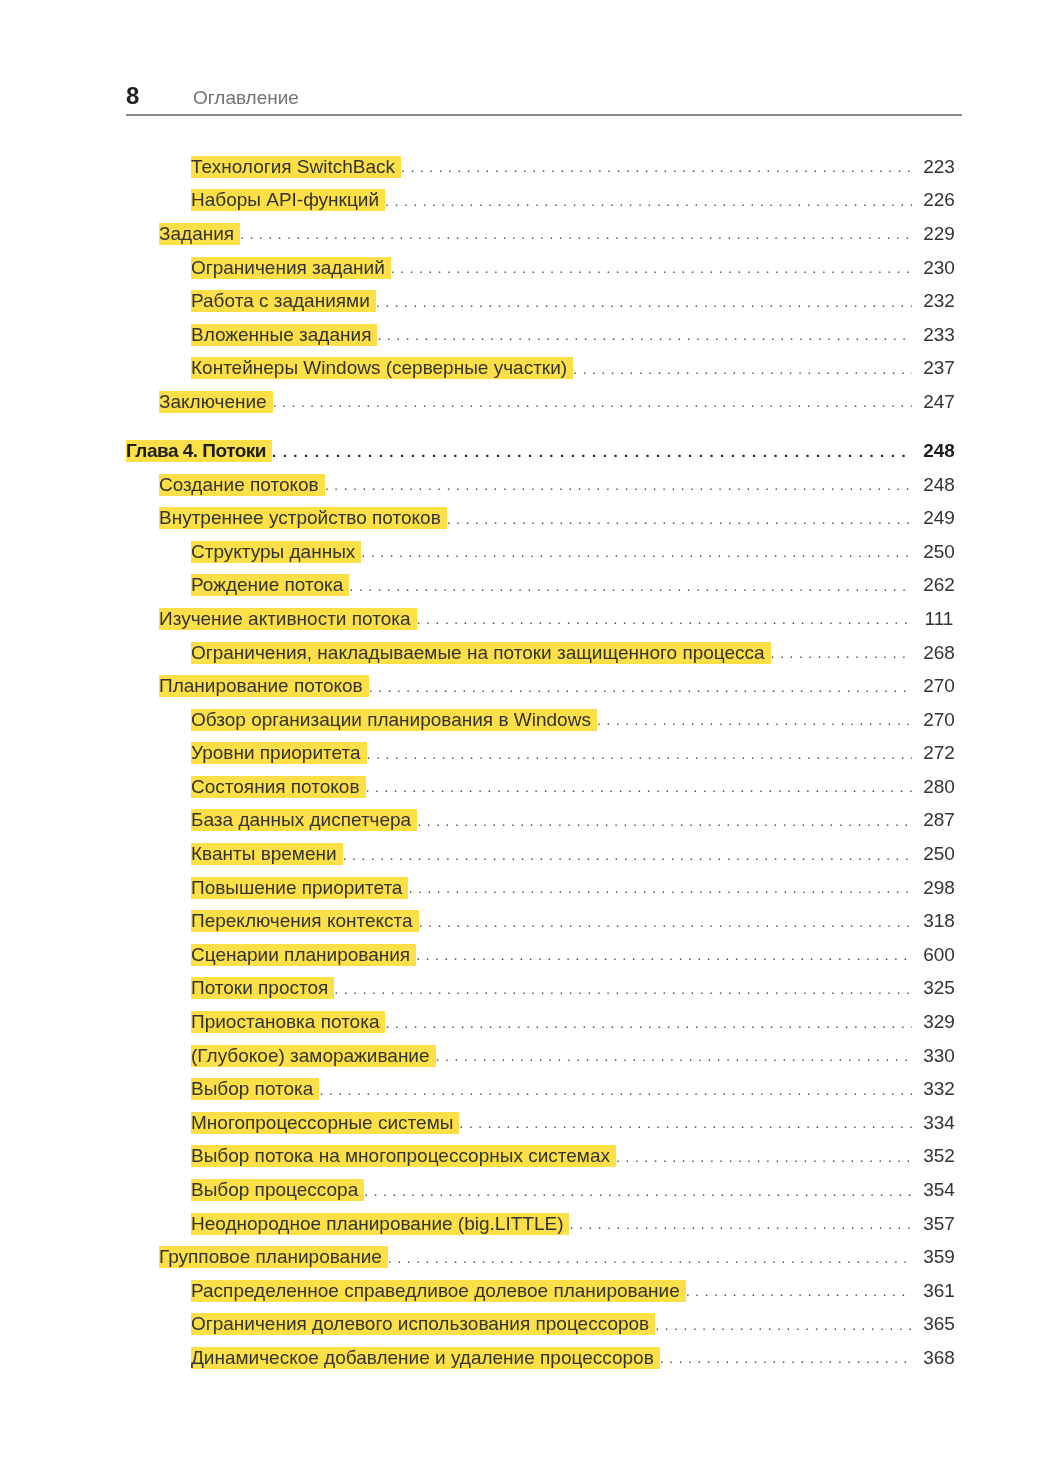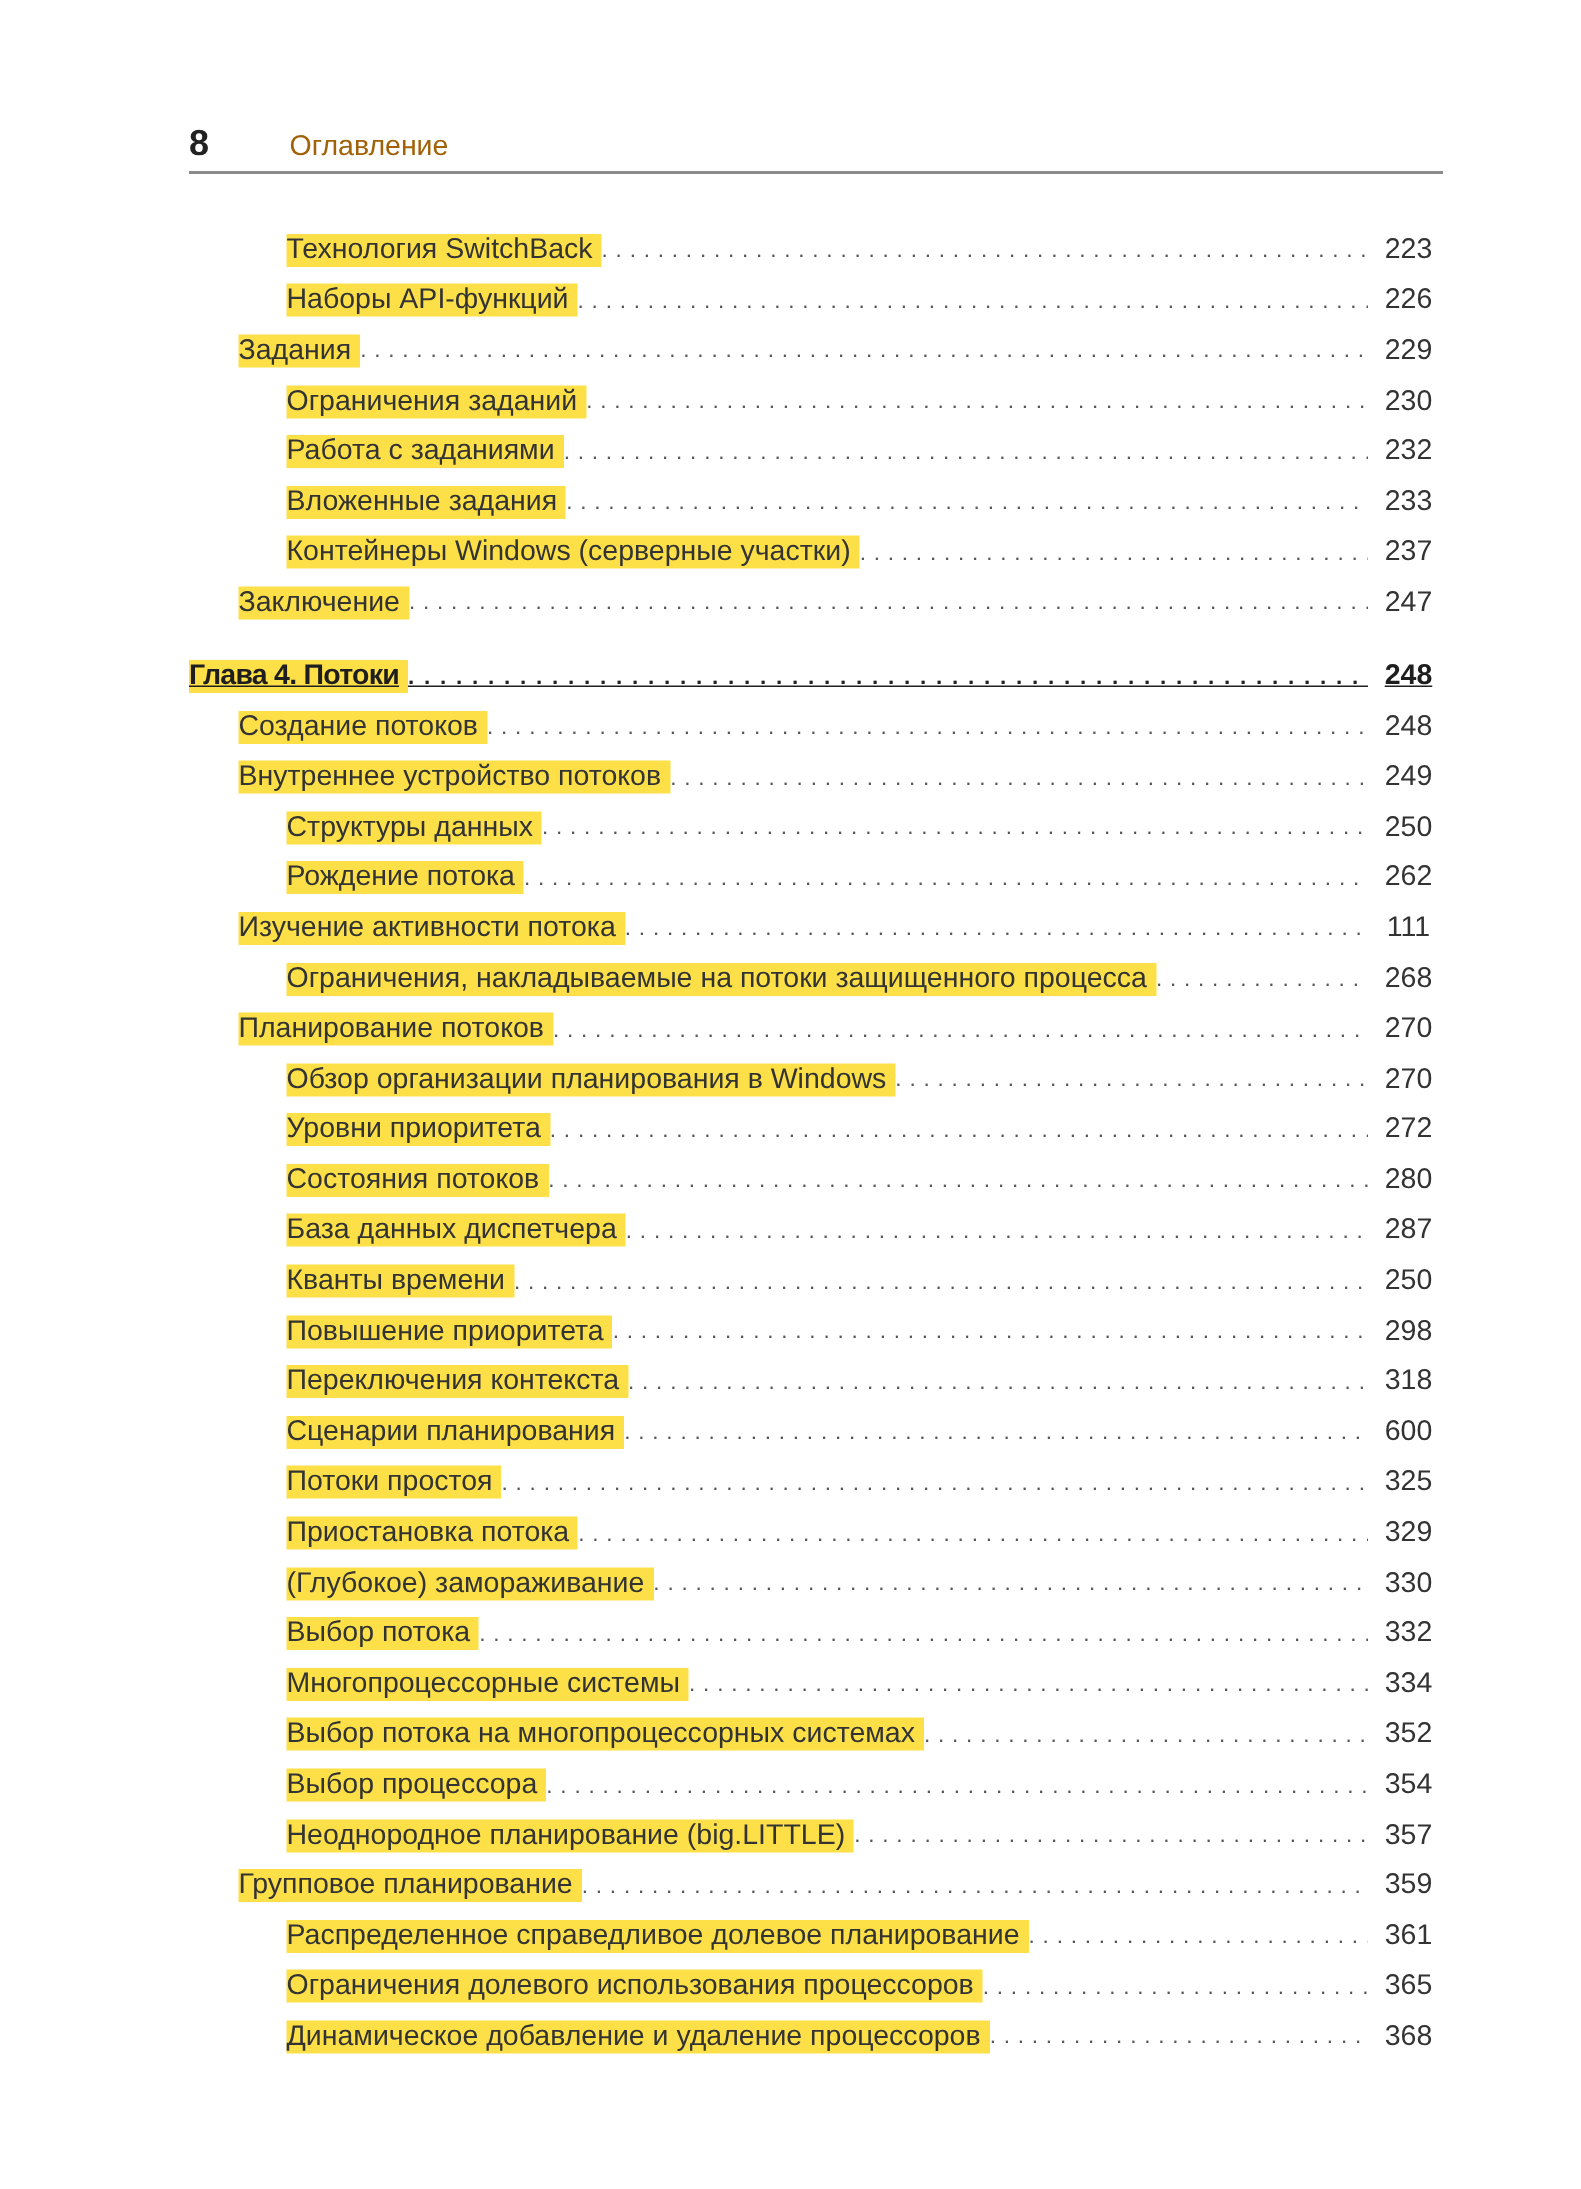--- a/index.html
+++ b/index.html
@@ -1,29 +1,29 @@
 <!DOCTYPE html>
 <html><head>
   <meta charset="utf-8">
   <style>
     html, body { margin: 0; padding: 0; background: #ffffff; }
     body { width: 1054px; height: 1459px; position: relative; overflow: hidden;
            font-family: "Liberation Sans", sans-serif; color: #2b2b2b; }
     .header { position: absolute; left: 126px; top: 82px; width: 836px; height: 34px; }
     .page-num { position: absolute; left: 0; top: 0; font-size: 24px; font-weight: bold; color: #222; }
-    .running-title { position: absolute; left: 67px; top: 5px; font-size: 19px; color: #a16207; }
+    .running-title { position: absolute; left: 67px; top: 5px; font-size: 19px; color: #737373; }
     .rule { position: absolute; left: 126px; top: 114px; width: 836px; height: 2px; background: #8a8a8a; }
     .toc { position: absolute; left: 126px; top: 150px; width: 836px; }
     .entry { position: relative; height: 33.6px; display: flex; align-items: center; font-size: 19px; color: #333; }
     .entry .t { white-space: nowrap; background: #fde047; padding-right: 6px; }
     .entry .d { flex: 1; overflow: hidden; white-space: nowrap; color: #555; letter-spacing: 5.2px; font-size: 15px; }
     .entry .p { width: 46px; text-align: center; background: #fff; padding-left: 4px; }
     .lvl1 { padding-left: 33px; }
     .lvl2 { padding-left: 65px; }
-    .chapter { font-weight: bold; color: #1e1e1e; margin-top: 16px; height: 33px; text-decoration: underline; }
+    .chapter { font-weight: bold; color: #1e1e1e; margin-top: 16px; height: 33px; }
     .chapter .d { color: #222; font-weight: bold; letter-spacing: 6.5px; }
     .chapter .t { font-family: "Liberation Sans", sans-serif; letter-spacing: -0.5px; }
   </style>
 </head>
 <body>
 
 <div class="header">
   <span class="page-num">8</span>
   <span class="running-title">Оглавление</span>
 </div>

